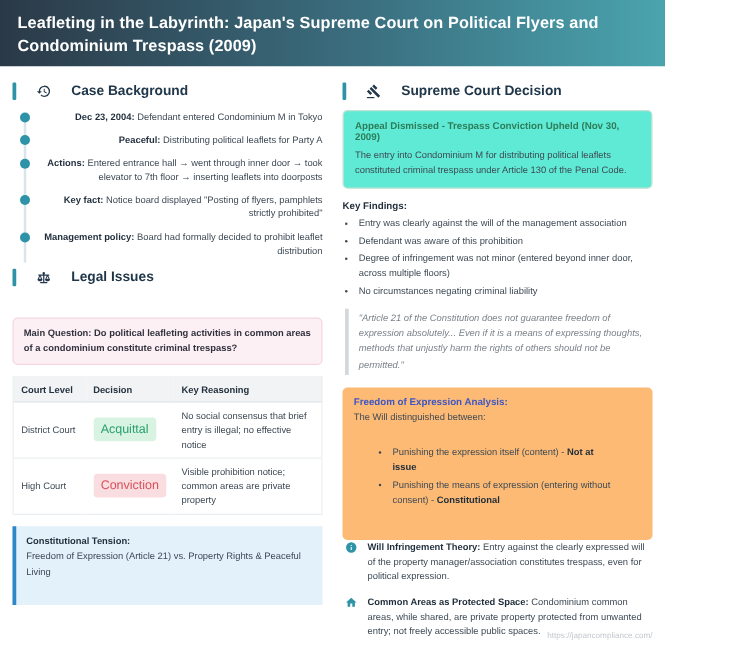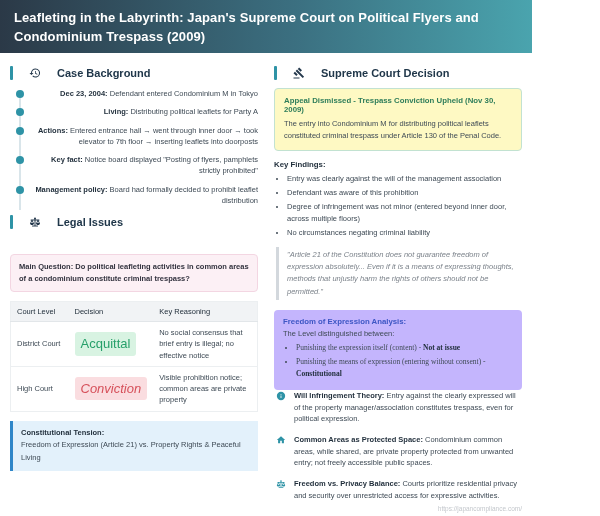--- a/index.html
+++ b/index.html
@@ -30,42 +30,42 @@
 
   .b { font-weight:bold; color:#1f2d3a; }
 
   .q-box {
     background:#fcf0f5; border:1px solid #f3d6e2; border-radius:4px;
     padding:6px 8px; font-size:7.5px; font-weight:bold; color:#32323e;
     line-height:1.6; margin-bottom:9px;margin-top:25px;
   }
 
   table.issues { width:100%; border-collapse:collapse; font-size:7.5px; color:#3e4a55; margin-bottom:9px; border:1px solid #eceff1; }
-  table.issues th { background:#f1f3f5; text-align:left; font-weight:normal; color:#24313d; padding:5px 6px; border-bottom:1px solid #e2e6e9; }
+  table.issues th { background:#f1f3f5; text-align:left; font-weight:bold; color:#24313d; padding:5px 6px; border-bottom:1px solid #e2e6e9; }
   table.issues td { padding:5px 6px; border-bottom:1px solid #eceff1; vertical-align:middle; line-height:1.5; }
-  .badge { display:inline-block; padding:2px 6px; border-radius:3px; font-size:13px; }
+  .badge { display:inline-block; padding:2px 6px; border-radius:3px; font-size:10px; }
   .badge.green { background:#d8f3e2; color:#27a06a; }
-  .badge.red { background:#fadde0; color:#d6505a;font-style:italic; }
-
-  .tension { background:#e3f1fb; border-left:3px solid #2f86c8; padding:6px 8px 6px; font-size:7.5px; color:#3e4a55; line-height:1.7; }
-
-  .verdict { background:#fef9c3; border:1px solid #c2e2d1; border-radius:4px; padding:7px 9px 8px; margin-bottom:9px; }
+  .badge.red { background:#fadde0; color:#d6505a; }
+
+  .tension { background:#e3f1fb; border-left:3px solid #2f86c8; padding:6px 8px 19px; font-size:7.5px; color:#3e4a55; line-height:1.7; }
+
+  .verdict { background:#5eead4; border:1px solid #c2e2d1; border-radius:4px; padding:7px 9px 8px; margin-bottom:9px; }
   .verdict-title { font-size:7.8px; font-weight:bold; color:#2e7d5a; margin-bottom:4px; }
   .verdict-text { font-size:7.5px; color:#3e4a55; line-height:1.6; }
 
   .kf-label { font-size:7.8px; font-weight:bold; color:#1f2d3a; margin-bottom:4px; }
   ul.kf { margin:0 0 8px; padding-left:13px; }
   ul.kf li { font-size:7.5px; color:#3e4a55; line-height:1.55; margin-bottom:2.5px; }
 
   .quote { border-left:3px solid #d3d8dd; padding:2px 0 2px 8px; margin:0 0 10px 2px; font-size:7.5px; font-style:italic; color:#7b828a; line-height:1.65; }
 
-  .foe { background:#c4b5fd; border-radius:4px; padding:7px 9px 8px; }
+  .foe { background:#fdba74; border-radius:4px; padding:7px 9px 8px; }
   .foe-title { color:#3d56c4; font-weight:bold; font-size:7.8px; margin-bottom:3px; }
   .foe-intro { font-size:7.5px; color:#3e4a55; margin-bottom:4px; }
-  .foe ul { margin:0; padding-left:13px;font-family:Liberation Serif, serif; }
+  .foe ul { margin:18px; padding-left:13px; }
   .foe li { font-size:7.5px; color:#3e4a55; line-height:1.6; margin-bottom:2px; }
 
   .sig-item { display:flex; gap:8px; margin-bottom:9px; padding-left:2px; }
   .sig-icon { flex:0 0 auto; width:10px; height:10px; color:#2e93a6; margin-top:1px; display:inline-flex; }
   .sig-icon svg { width:100%; height:100%; }
   .sig-text { font-size:7.5px; color:#3e4a55; line-height:1.55; }
 
   .footer-url { position:absolute; right:10px; bottom:4px; font-size:6.5px; color:#c3c7cc; }
 </style>
 </head>
@@ -86,21 +86,21 @@
         <span class="sec-icon">
           <svg viewBox="0 0 24 24" fill="currentColor">
               <path d="M13 3a9 9 0 0 0-9 9H1l3.9 3.9.07.14L9 12H6a7 7 0 1 1 7 7 6.9 6.9 0 0 1-4.9-2L6.7 18.4A9 9 0 1 0 13 3zm-1 5v5l4.25 2.52.77-1.28-3.52-2.09V8z"></path>
             </svg>
         </span>
         <span class="sec-title">Case Background</span>
       </div>
 
       <div class="timeline">
         <div class="t-item"><span class="t-dot"></span><span class="b">Dec 23, 2004:</span> <span>Defendant entered Condominium M in Tokyo</span></div>
-        <div class="t-item"><span class="t-dot"></span><span class="b">Living:</span> <span>Distributing political leaflets for Party A</span></div>
+        <div class="t-item"><span class="t-dot"></span><span class="b">Peaceful:</span> <span>Distributing political leaflets for Party A</span></div>
         <div class="t-item"><span class="t-dot"></span><span class="b">Actions:</span> <span>Entered entrance hall → went through inner door → took elevator to 7th floor → inserting leaflets into doorposts</span></div>
         <div class="t-item"><span class="t-dot"></span><span class="b">Key fact:</span> <span>Notice board displayed "Posting of flyers, pamphlets strictly prohibited"</span></div>
         <div class="t-item"><span class="t-dot"></span><span class="b">Management policy:</span> <span>Board had formally decided to prohibit leaflet distribution</span></div>
       </div>
 
       <div class="sec-head">
         <span class="sec-bar"></span>
         <span class="sec-icon">
           <svg viewBox="0 0 24 24" fill="currentColor">
               <path d="M12,3A2,2 0 0,1 14,5C14,5.73 13.6,6.37 13,6.72V7H20A1,1 0 0,1 21,8A1,1 0 0,1 20,9H19.21L22,15C22,16.66 20.21,18 18,18C15.79,18 14,16.66 14,15L16.79,9H13V19H17A1,1 0 0,1 18,20A1,1 0 0,1 17,21H7A1,1 0 0,1 6,20A1,1 0 0,1 7,19H11V9H7.21L10,15C10,16.66 8.21,18 6,18C3.79,18 2,16.66 2,15L4.79,9H4A1,1 0 0,1 3,8A1,1 0 0,1 4,7H11V6.72C10.4,6.37 10,5.73 10,5A2,2 0 0,1 12,3M6,10.44L4.22,14H7.78L6,10.44M18,10.44L16.22,14H19.78L18,10.44Z"></path>
@@ -161,21 +161,21 @@
         <li>Entry was clearly against the will of the management association</li>
         <li>Defendant was aware of this prohibition</li>
         <li>Degree of infringement was not minor (entered beyond inner door, across multiple floors)</li>
         <li>No circumstances negating criminal liability</li>
       </ul>
 
       <div class="quote">"Article 21 of the Constitution does not guarantee freedom of expression absolutely... Even if it is a means of expressing thoughts, methods that unjustly harm the rights of others should not be permitted."</div>
 
       <div class="foe">
         <div class="foe-title">Freedom of Expression Analysis:</div>
-        <div class="foe-intro">The Level distinguished between:</div>
+        <div class="foe-intro">The Will distinguished between:</div>
         <ul>
           <li><span>Punishing the expression itself (content) - </span><span class="b">Not at issue</span></li>
           <li><span>Punishing the means of expression (entering without consent) - </span><span class="b">Constitutional</span></li>
         </ul>
       </div>
 
 
       <div class="sig-item">
         <span class="sig-icon">
           <svg viewBox="0 0 24 24" fill="currentColor">

